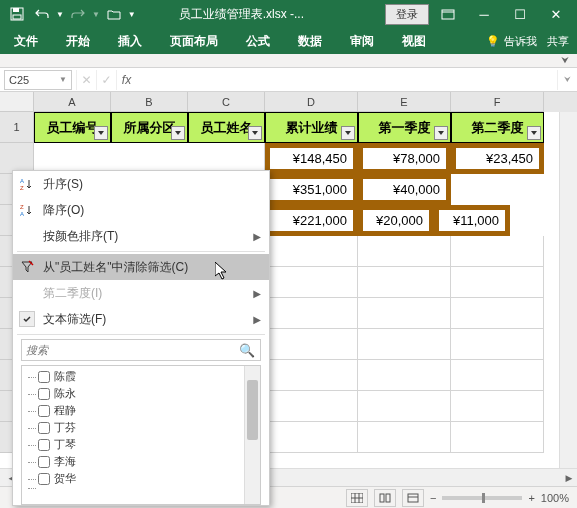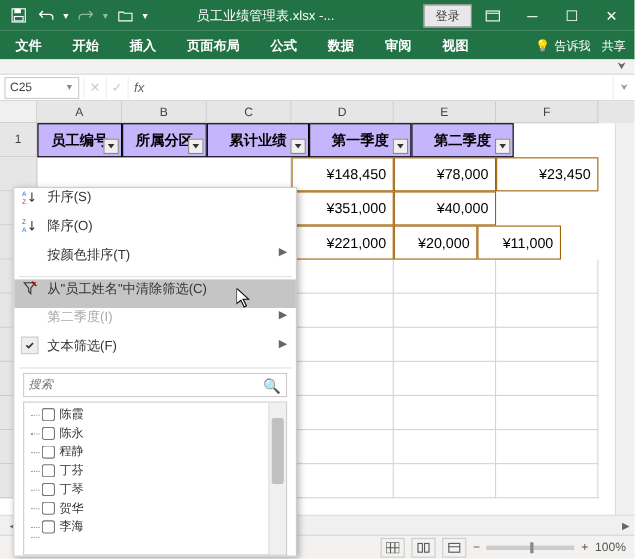--- a/index.html
+++ b/index.html
@@ -27,29 +27,29 @@
 
 .grid-area { position: relative; }
 .col-headers { display: flex; height: 20px; background: #e6e6e6; }
 .select-all { width: 34px; border-right: 1px solid #ccc; border-bottom: 1px solid #ccc; background: #f0f0f0; }
 .col-h { border-right: 1px solid #ccc; border-bottom: 1px solid #ccc; display: flex; align-items: center; justify-content: center; font-size: 11px; color: #444; background: #e6e6e6; }
 
 .grid-body { position: relative; }
 .row { display: flex; height: 31px; }
 .row-h { width: 34px; border-right: 1px solid #ccc; border-bottom: 1px solid #ccc; background: #e6e6e6; display: flex; align-items: center; justify-content: center; font-size: 11px; color: #444; }
 .cell { border-right: 1px solid #d4d4d4; border-bottom: 1px solid #d4d4d4; display: flex; align-items: center; justify-content: flex-end; padding: 0 6px; font-size: 12px; position: relative; }
-.header-cell { background: #c4b5fd; font-weight: bold; justify-content: center; border: 1px solid #000; font-size: 13px; }
-.data-cell { border: 1px solid #a16207; font-size: 13px; text-align: center; }
+.header-cell { background: #bef264; font-weight: bold; justify-content: center; border: 1px solid #000; font-size: 13px; }
+.data-cell { border: 5px solid #a16207; font-size: 13px; text-align: center; }
 .filter-btn { position: absolute; right: 2px; bottom: 2px; width: 14px; height: 14px; border: 1px solid #888; background: #f0f0f0; display: flex; align-items: center; justify-content: center; }
 .filter-btn svg { width: 8px; height: 8px; }
 
 .empty-cell { border-right: 1px solid #d4d4d4; border-bottom: 1px solid #d4d4d4; }
 
 .context-menu { position: absolute; left: 12px; top: 170px; width: 258px; background: #fff; border: 1px solid #ccc; box-shadow: 2px 2px 6px rgba(0,0,0,0.3); font-size: 12px; z-index: 100; }
-.menu-item { height: 26px; display: flex; align-items: flex-start; padding: 0 8px 0 30px; position: relative; color: #333; }
+.menu-item { height: 26px; display: flex; align-items: center; padding: 0 8px 0 30px; position: relative; color: #333; }
 .menu-item.disabled { color: #aaa; }
 .menu-item.hover { background: #c5c5c5; }
 .menu-icon { position: absolute; left: 6px; width: 16px; height: 16px; display: flex; align-items: center; justify-content: center; }
 .menu-arrow { margin-left: auto; color: #666; font-size: 10px; }
 .menu-sep { height: 1px; background: #e0e0e0; margin: 2px 4px; }
 .search-box { margin: 4px 8px; height: 22px; border: 1px solid #ccc; display: flex; align-items: center; padding: 0 4px; }
 .search-box input { border: none; outline: none; flex: 1; font-size: 11px; color: #888; font-style: italic; }
 .search-icon { color: #2b7cd3; font-size: 13px; }
 .filter-list { margin: 4px 8px 0 8px; border: 1px solid #ccc; height: 140px; overflow-y: auto; font-size: 11px; padding: 2px; }
 .filter-item { display: flex; align-items: center; padding: 1px 0 1px 14px; gap: 4px; color: #333; position: relative; }
@@ -174,20 +174,28 @@
           </div>
         </div>
       <div class="cell header-cell" style="width:77px">
           <span>所属分区</span>
           <div class="filter-btn">
             <svg viewBox="0 0 8 8">
               <path d="M1 2 L7 2 L4 6 Z" fill="#333"></path>
             </svg>
           </div>
         </div>
+      <div class="cell header-cell" style="width:77px">
+          <span>员工姓名</span>
+          <div class="filter-btn">
+            <svg viewBox="0 0 8 8">
+              <path d="M1 2 L7 2 L4 6 Z" fill="#333"></path>
+            </svg>
+          </div>
+        </div>
       <div class="cell header-cell" style="width:93px">
           <span>累计业绩</span>
           <div class="filter-btn">
             <svg viewBox="0 0 8 8">
               <path d="M1 2 L7 2 L4 6 Z" fill="#333"></path>
             </svg>
           </div>
         </div>
       <div class="cell header-cell" style="width:93px">
           <span>第一季度</span>
@@ -347,25 +355,25 @@
     <div class="filter-item">
         <input type="checkbox" style="">
         <span>丁芬</span>
       </div>
     <div class="filter-item">
         <input type="checkbox" style="">
         <span>丁琴</span>
       </div>
     <div class="filter-item">
         <input type="checkbox" style="">
+        <span>李海</span>
+      </div>
+    <div class="filter-item">
+        <input type="checkbox" style="">
         <span>贺华</span>
-      </div>
-    <div class="filter-item">
-        <input type="checkbox" style="">
-        <span>李海</span>
       </div>
     <div class="filter-item"></div>
 
     <div class="filter-scroll">
         <div class="filter-thumb"></div>
       </div>
   </div>
 </div>
 
 <div class="cursor">

